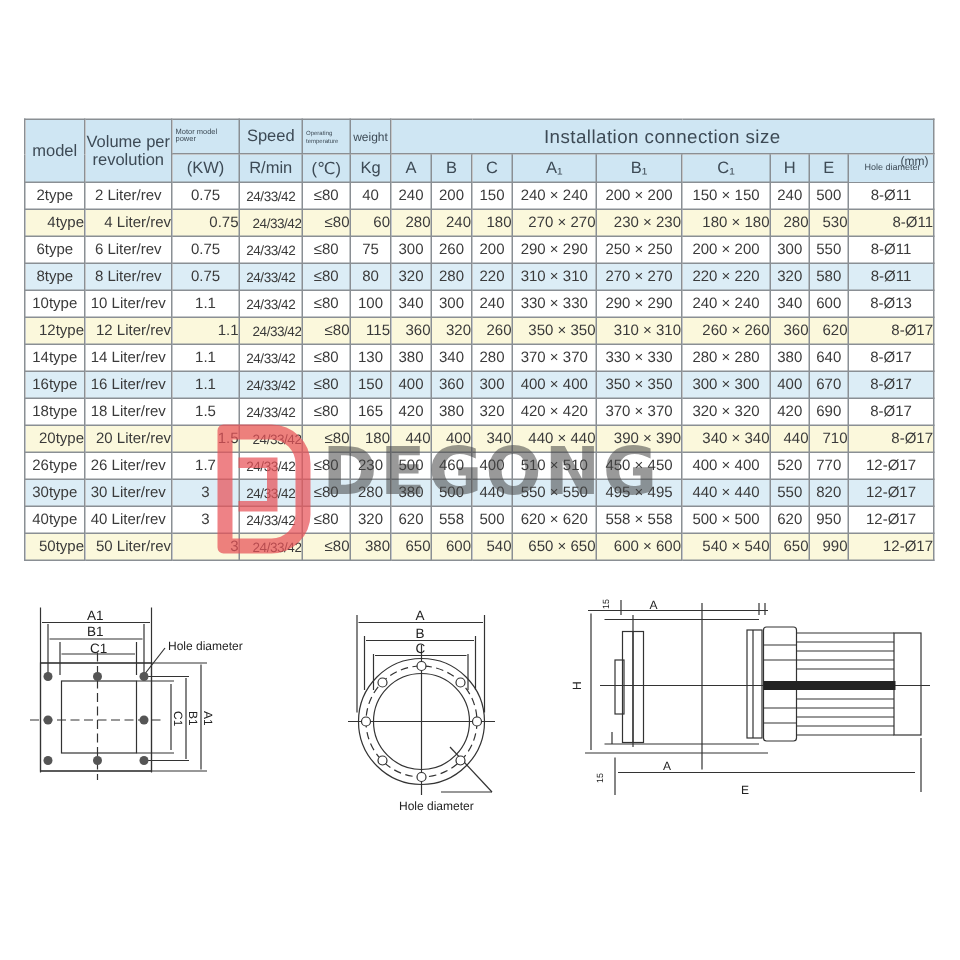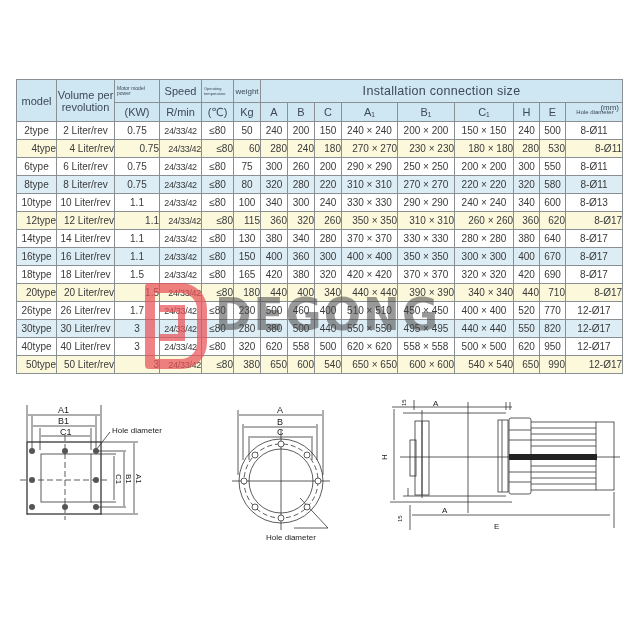--- a/index.html
+++ b/index.html
@@ -82,21 +82,21 @@
       <th class="h-hole" style="white-space:normal"><span>Hole diameter</span><span class="mm">(mm)</span></th>
     </tr>
   </thead>
   <tbody id="table-body">
       <tr>
         <td class="c-model">2type</td>
         <td>2 Liter/rev</td>
         <td>0.75</td>
         <td class="c-speed">24/33/42</td>
         <td>≤80</td>
-        <td>50</td>
+        <td>40</td>
         <td>240</td>
         <td>200</td>
         <td>150</td>
         <td>240 × 240</td>
         <td>200 × 200</td>
         <td>150 × 150</td>
         <td>240</td>
         <td>500</td>
         <td>8-Ø11</td>
       </tr>

